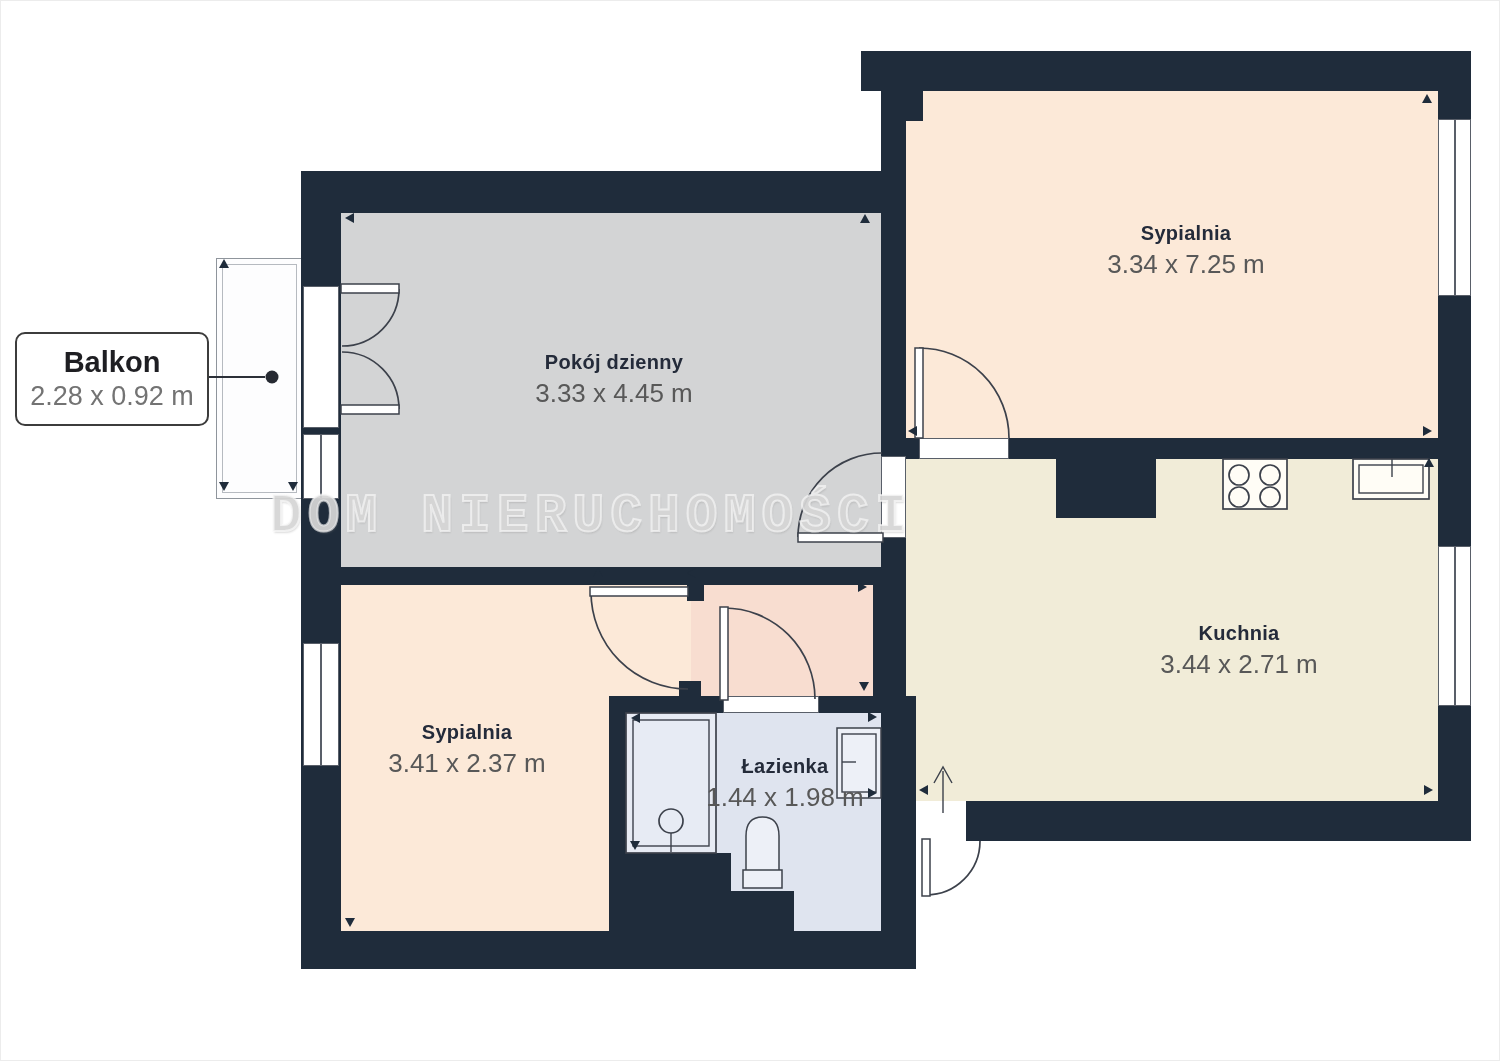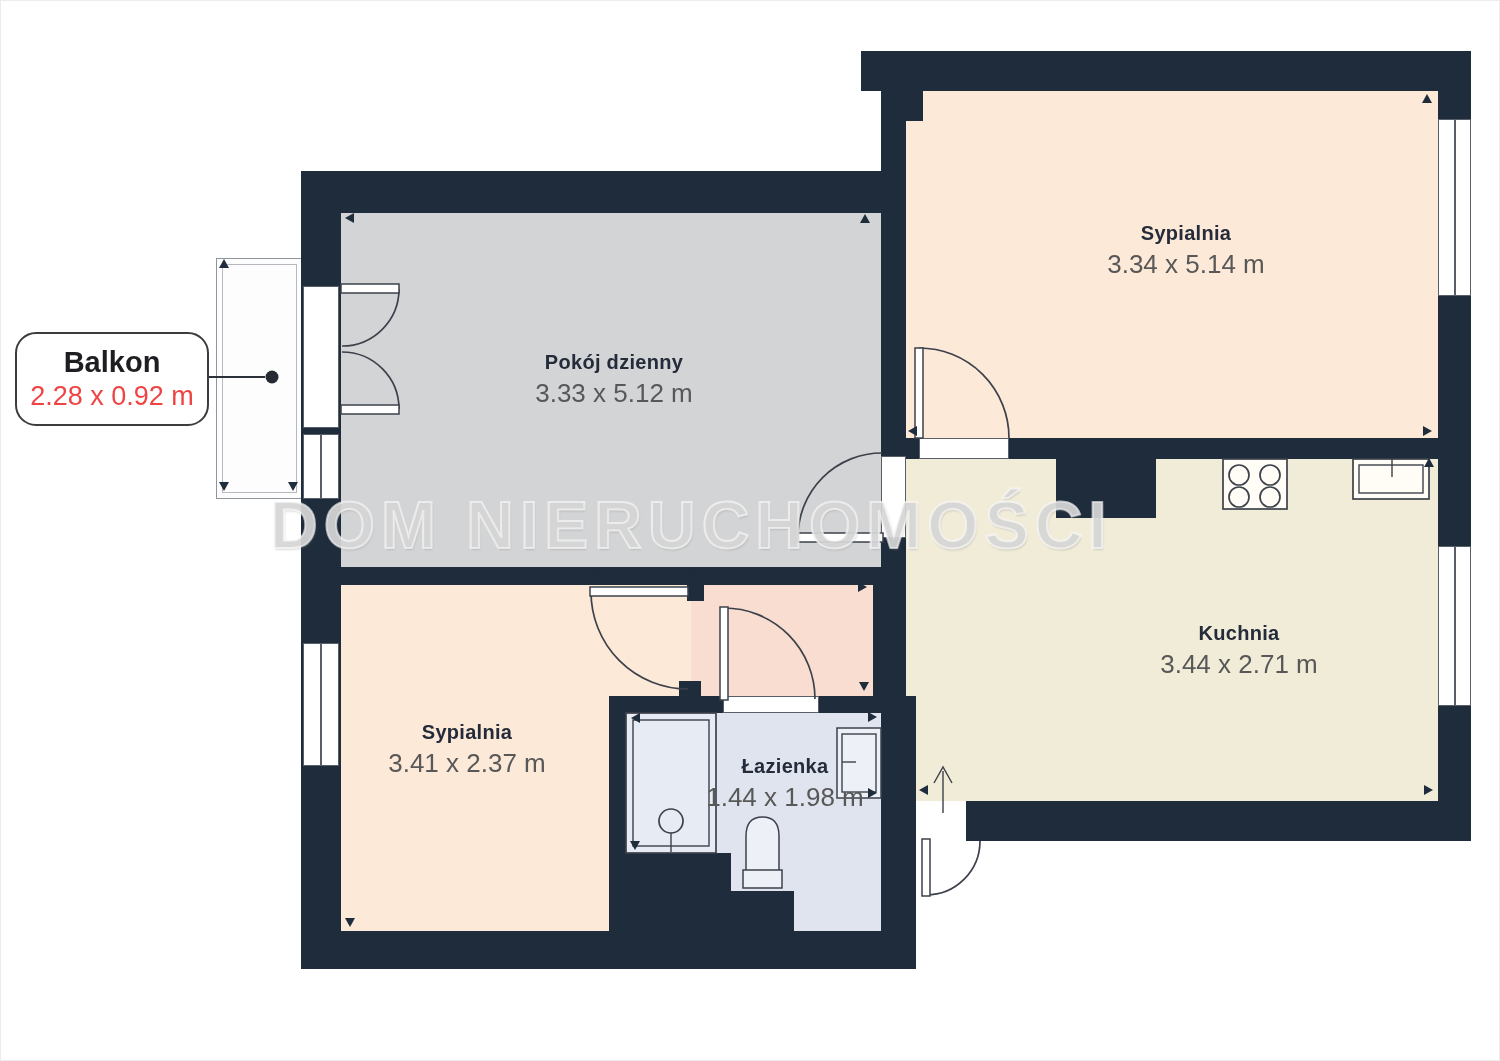--- a/index.html
+++ b/index.html
@@ -7,32 +7,32 @@
           border:1px solid #ececec;box-sizing:border-box;
           font-family:"Liberation Sans",sans-serif;}
   
   .floor{position:absolute;z-index:10;}
   .wall{position:absolute;background:var(--wall,#1f2c3b);z-index:20;}
   .opening{position:absolute;background:#fff;border:1px solid #595f69;box-sizing:border-box;z-index:30;}
   .window{position:absolute;background:#fff;border:1px solid #595f69;box-sizing:border-box;z-index:30;}
   .window .pane{position:absolute;background:#595f69;}
   #fixtures{position:absolute;left:0;top:0;z-index:40;}
   .watermark{position:absolute;z-index:50;white-space:nowrap;
-             font-family:Liberation Sans, sans-serif;font-weight:700;font-size:66px;letter-spacing:6px;
+             font-family:Liberation Mono, monospace;font-weight:700;font-size:53px;letter-spacing:6px;
              color:var(--watermark-color,#d6d6d6);
              -webkit-text-stroke:2px rgba(250,250,250,.7);
              text-shadow:1px 2px 2px rgba(130,130,130,.30);opacity:.93;}
   .room-label{position:absolute;transform:translateX(-50%);text-align:center;white-space:nowrap;z-index:60;}
   .rl-title{font-weight:700;font-size:20px;color:var(--label-title,#242b3a);letter-spacing:.3px;}
   .rl-dims{font-weight:400;font-size:26px;color:var(--label-dims,#585858);margin-top:4px;}
   .balkon-box{position:absolute;left:14px;top:331px;width:190px;height:90px;background:#fff;
-              border:2.5px solid #3c3c3c;border-radius:21px;z-index:70;
+              border:2.5px solid #3c3c3c;border-radius:10px;z-index:70;
               display:flex;flex-direction:column;align-items:center;justify-content:center;}
   .bb-title{font-weight:700;font-size:29px;color:#1e1e22;}
-  .bb-dims{font-weight:400;font-size:27px;color:#ef4444;margin-top:2px;}
+  .bb-dims{font-weight:400;font-size:27px;color:#737373;margin-top:2px;}
   .balcony{position:absolute;left:215px;top:257px;width:87px;height:241px;background:var(--balcony-fill,#fdfdfe);
            border:1.5px solid #8f959c;box-sizing:border-box;z-index:5;}
   .balcony .inner{position:absolute;left:5px;top:5px;right:5px;bottom:5px;border:1px solid #b6bac0;}
 </style>
 </head>
 <body>
 
 <div id="canvas">
 
   <div class="floor" style="left:340px;top:212px;width:540px;height:354px;background:var(--living-floor)"></div>
@@ -195,25 +195,25 @@
       <polygon class="dim" points="223,258 218,267 228,267"></polygon>
       <polygon class="dim" points="223,490 218,481 228,481"></polygon>
       <polygon class="dim" points="292,490 287,481 297,481"></polygon>
     </g>
   </svg>
 
   <div class="watermark" style="left:269px;top:486px">DOM NIERUCHOMOŚCI</div>
 
   <div class="room-label" style="left:613px;top:350px">
     <div class="rl-title">Pokój dzienny</div>
-    <div class="rl-dims">3.33 x 5.12 m</div>
+    <div class="rl-dims">3.33 x 4.45 m</div>
   </div>
   <div class="room-label" style="left:1185px;top:221px">
     <div class="rl-title">Sypialnia</div>
-    <div class="rl-dims">3.34 x 5.14 m</div>
+    <div class="rl-dims">3.34 x 7.25 m</div>
   </div>
   <div class="room-label" style="left:1238px;top:621px">
     <div class="rl-title">Kuchnia</div>
     <div class="rl-dims">3.44 x 2.71 m</div>
   </div>
   <div class="room-label" style="left:466px;top:720px">
     <div class="rl-title">Sypialnia</div>
     <div class="rl-dims">3.41 x 2.37 m</div>
   </div>
   <div class="room-label" style="left:784px;top:754px">

